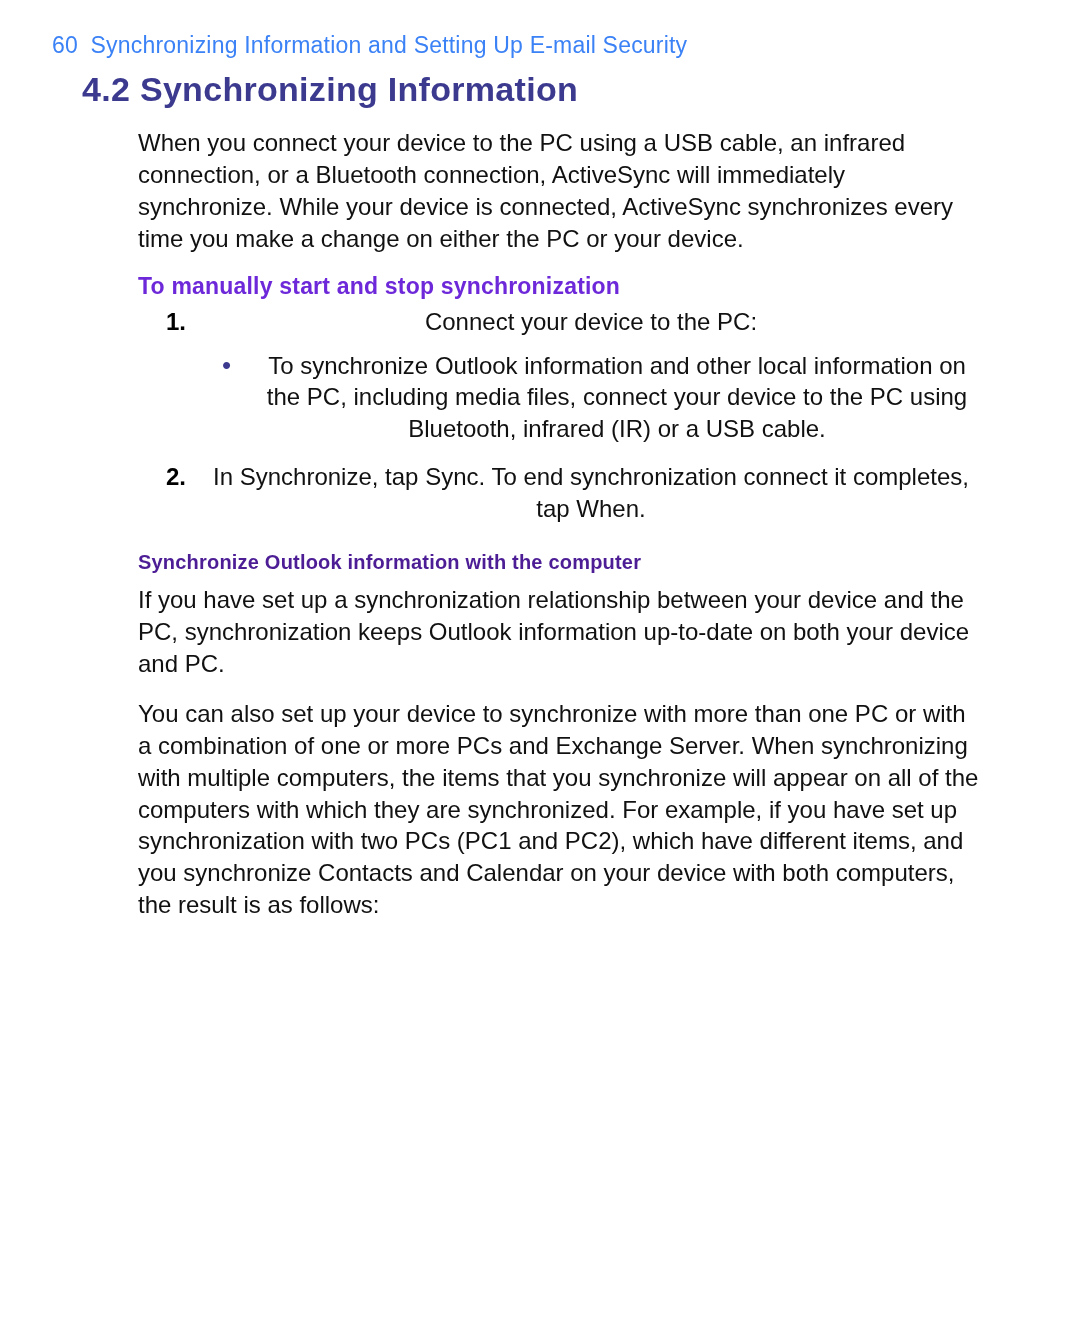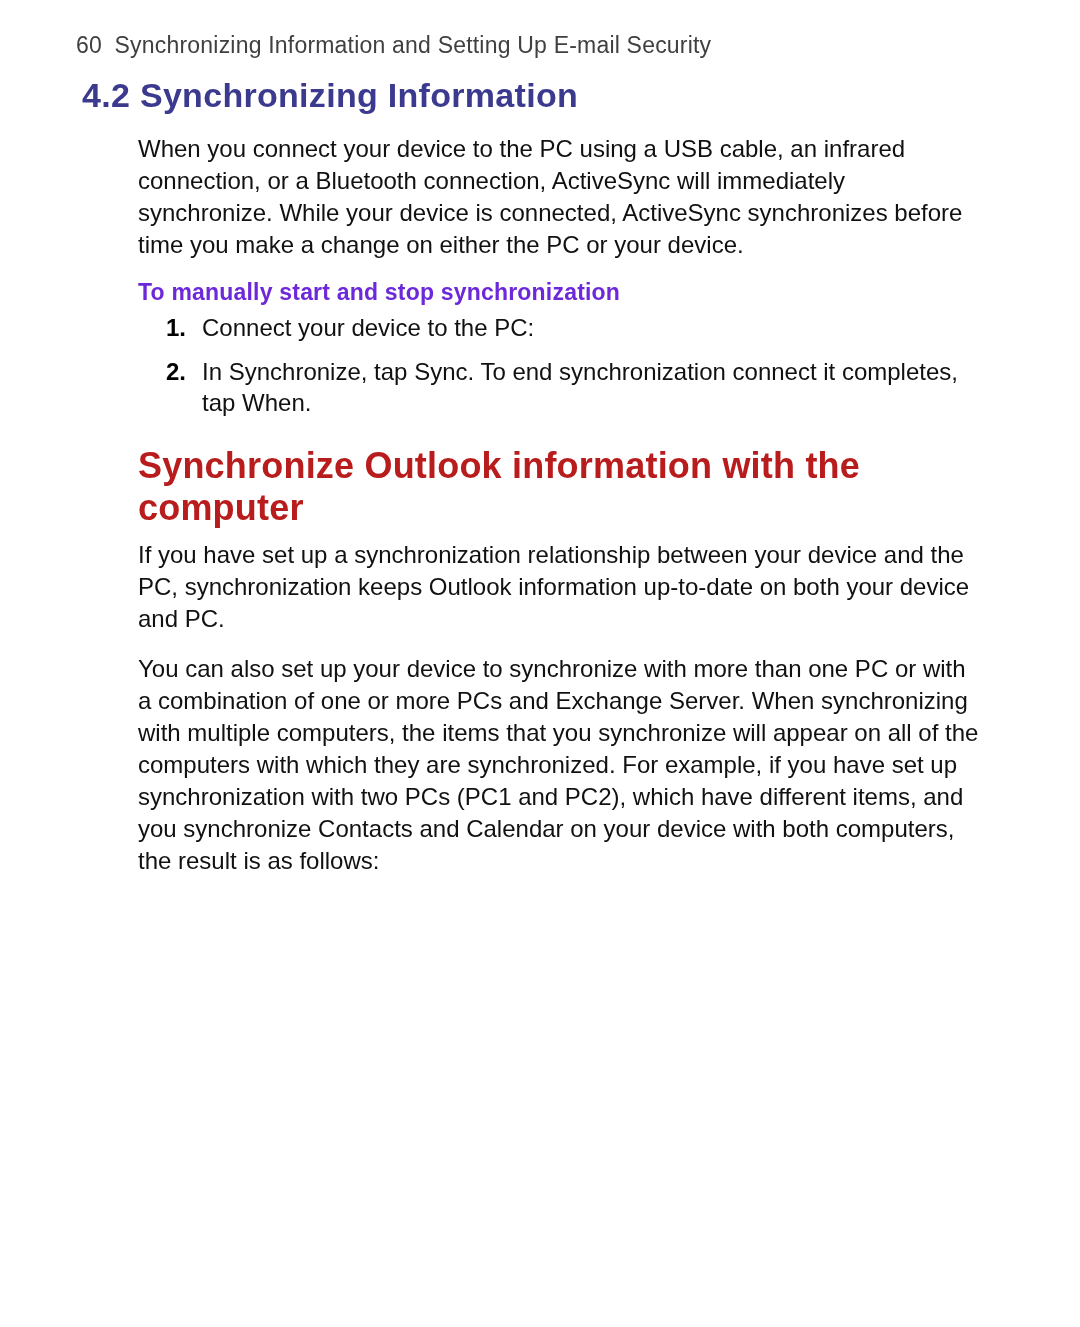--- a/index.html
+++ b/index.html
@@ -13,31 +13,31 @@
   }
   .page {
     box-sizing: border-box;
     width: 1080px;
     height: 1327px;
     position: relative;
   }
   .running-head {
     position: absolute;
     top: 32px;
-    left: 76px;
-    color: #404040;
+    left: 52px;
+    color: #3b82f6;
     font-size: 23px;
     letter-spacing: 0.2px;
   }
   .running-head .pageno {
     margin-right: 6px;
   }
   .content {
     position: absolute;
-    top: 76px;
+    top: 70px;
     left: 82px;
     right: 100px;
   }
   h1.section-title {
     margin: 0 0 18px 0;
     color: #3c3a8f;
     font-size: 34px;
     font-weight: bold;
     letter-spacing: 0.3px;
   }
@@ -52,38 +52,39 @@
   }
   h3.sub-blue {
     margin: 10px 0 6px 0;
     color: #6d28d9;
     font-size: 23px;
     font-weight: bold;
     letter-spacing: 0.2px;
   }
   h2.sub-big {
     margin: 26px 0 10px 0;
-    color: #b91c1c;
-    font-size: 36px;
+    color: #4c1d95;
+    font-size: 20px;
     font-weight: bold;
     letter-spacing: 0.2px;
   }
   ol.steps {
     margin: 0 0 0 0;
     padding-left: 40px;
     list-style: none;
     counter-reset: step;
   }
   ol.steps > li {
     position: relative;
     margin: 0 0 12px 0;
     padding-left: 24px;
     font-size: 24px;
     line-height: 1.33;
     color: #111;
+    text-align: center;
   }
   ol.steps > li::before {
     counter-increment: step;
     content: counter(step) ".";
     position: absolute;
     left: -12px;
     top: 0;
     font-weight: bold;
     color: #000;
   }
@@ -123,28 +124,29 @@
 
   <div class="content">
 
     <h1 class="section-title">
       <span>4.2</span>
       <span>Synchronizing Information</span>
     </h1>
 
     <div class="body-indent">
 
-      <p class="body">When you connect your device to the PC using a USB cable, an infrared connection, or a Bluetooth connection, ActiveSync will immediately synchronize. While your device is connected, ActiveSync synchronizes before time you make a change on either the PC or your device.</p>
+      <p class="body">When you connect your device to the PC using a USB cable, an infrared connection, or a Bluetooth connection, ActiveSync will immediately synchronize. While your device is connected, ActiveSync synchronizes every time you make a change on either the PC or your device.</p>
 
       <h3 class="sub-blue">To manually start and stop synchronization</h3>
 
       <ol class="steps">
         <li>
           <span>Connect your device to the PC:</span>
           <ul class="bullets">
+            <li>To synchronize Outlook information and other local information on the PC, including media files, connect your device to the PC using Bluetooth, infrared (IR) or a USB cable.</li>
           </ul>
         </li>
         <li>
           <span>In Synchronize, tap </span><span class="bold">Sync</span><span>. To end synchronization connect it completes, tap </span><span class="bold">When</span><span>.</span>
         </li>
       </ol>
 
       <h2 class="sub-big">Synchronize Outlook information with the computer</h2>
 
       <p class="body">If you have set up a synchronization relationship between your device and the PC, synchronization keeps Outlook information up-to-date on both your device and PC.</p>

